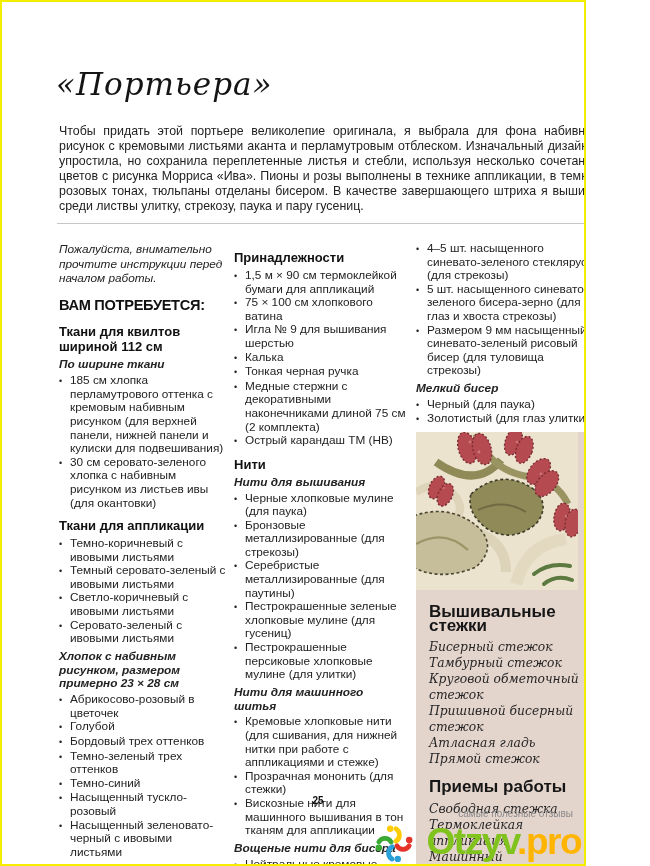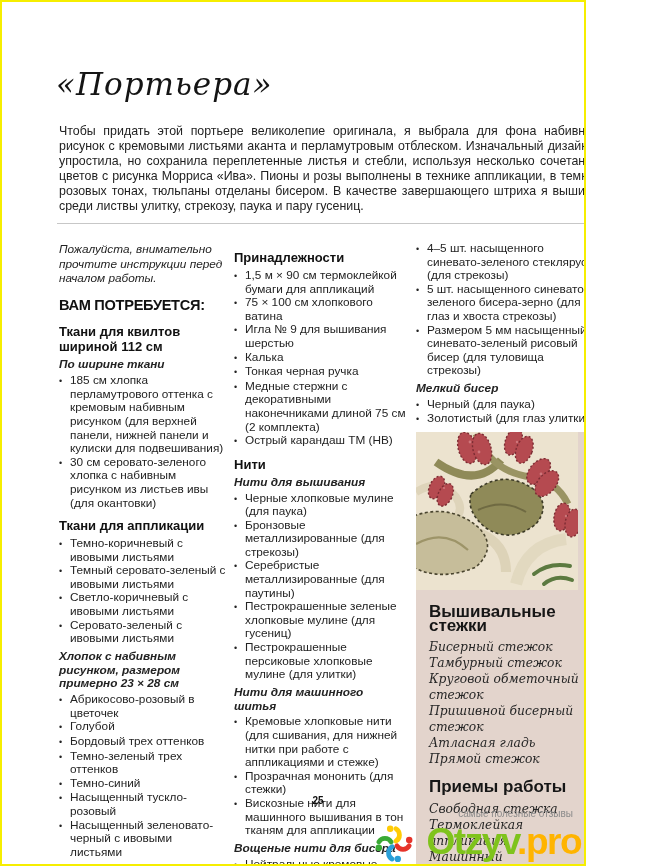--- a/index.html
+++ b/index.html
@@ -191,21 +191,21 @@
           <div class="bullet">
             <span class="dot">•</span>
             <span class="bt">4–5 шт. насыщенного синевато-зеленого стекляруса (для стрекозы)</span>
           </div>
           <div class="bullet">
             <span class="dot">•</span>
             <span class="bt">5 шт. насыщенного синевато-зеленого бисера-зерно (для глаз и хвоста стрекозы)</span>
           </div>
           <div class="bullet">
             <span class="dot">•</span>
-            <span class="bt">Размером 5 мм насыщенный синевато-зеленый рисовый бисер (для туловища стрекозы)</span>
+            <span class="bt">Размером 9 мм насыщенный синевато-зеленый рисовый бисер (для туловища стрекозы)</span>
           </div>
           <div class="sub">Мелкий бисер</div>
           <div class="bullet">
             <span class="dot">•</span>
             <span class="bt">Черный (для паука)</span>
           </div>
           <div class="bullet">
             <span class="dot">•</span>
             <span class="bt">Золотистый (для глаз улитки)</span>
           </div>

